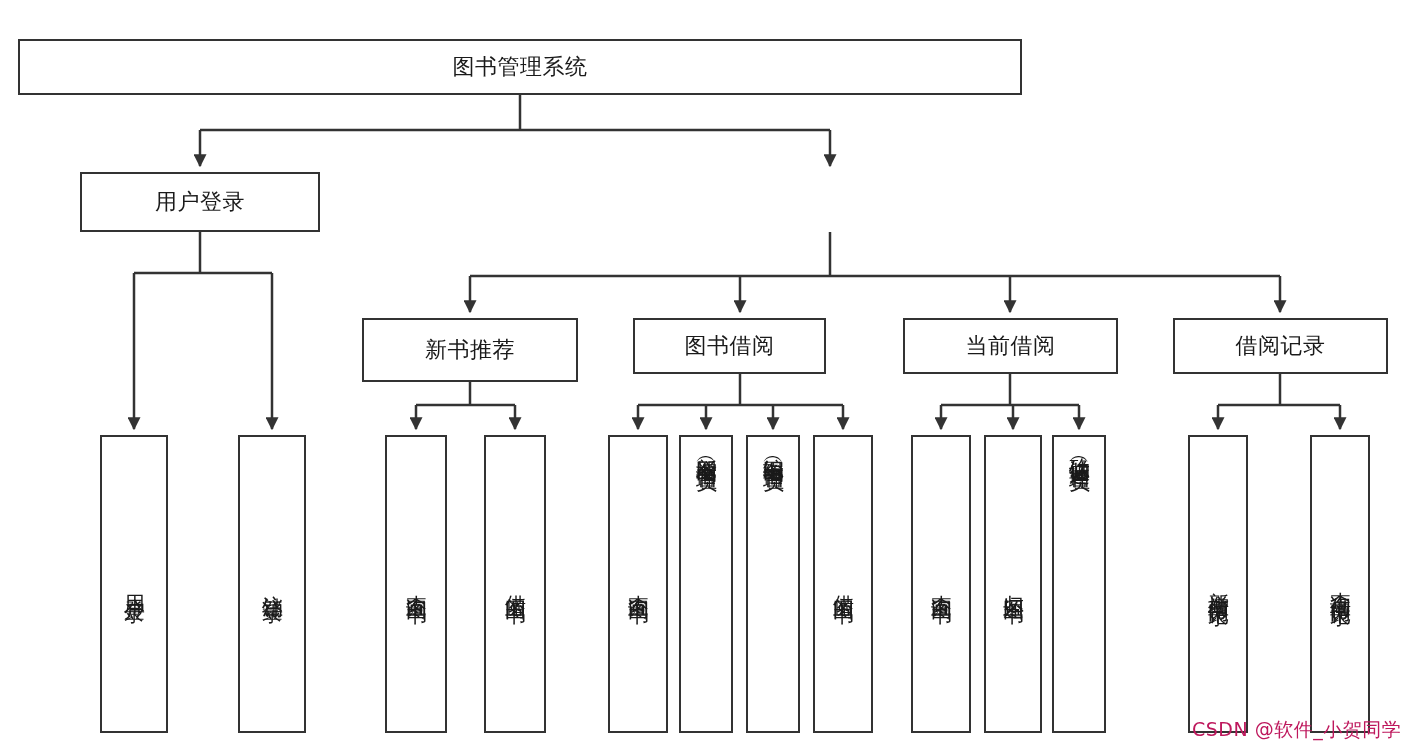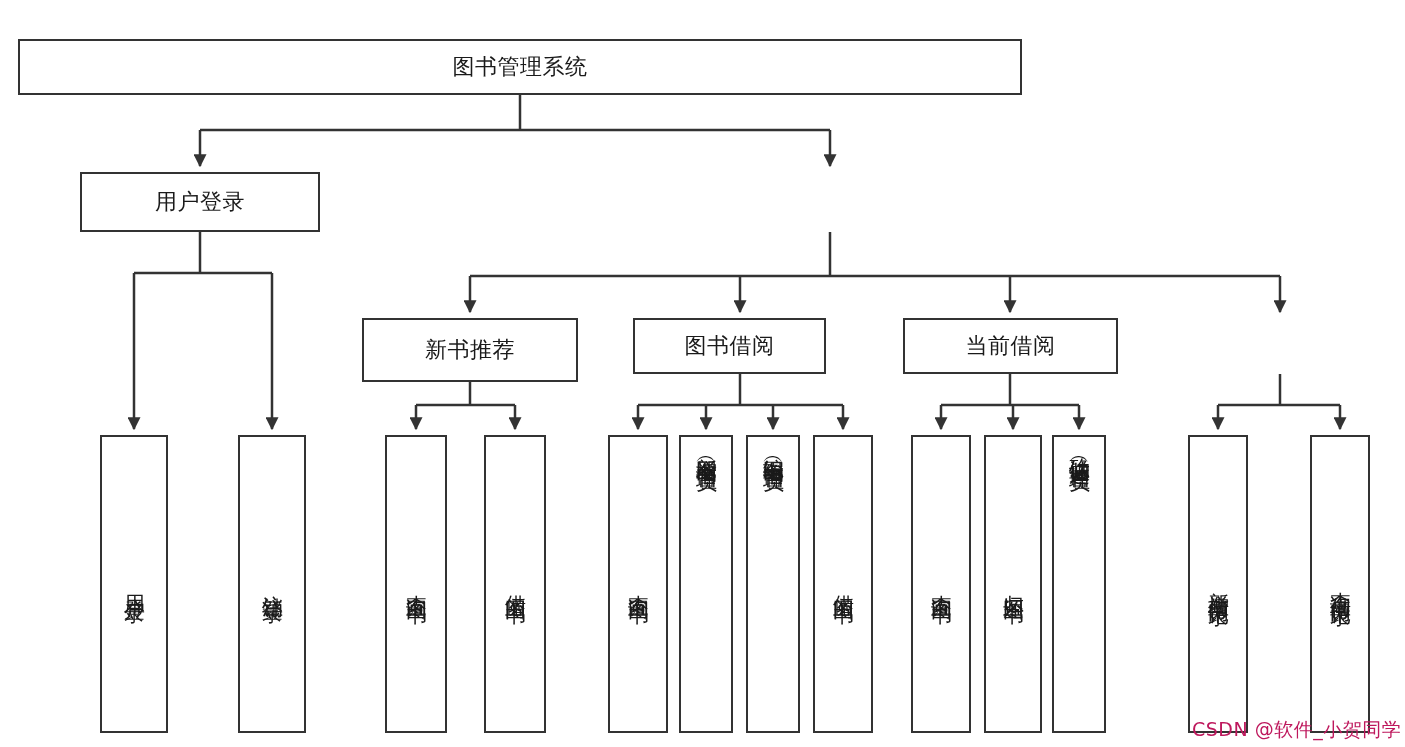--- a/index.html
+++ b/index.html
@@ -118,20 +118,21 @@
     </g>
   </svg>
 
   <div class="node horiz" style="left: 18px; top: 12px; width: 1004px; height: 56px; margin-top: 27px;">图书管理系统</div>
 
   <div class="node horiz" style="left: 80px; top: 172px; width: 240px; height: 60px;">用户登录</div>
 
   <div class="node horiz" style="left: 362px; top: 318px; width: 216px; height: 64px;">新书推荐</div>
   <div class="node horiz" style="left: 633px; top: 318px; width: 193px; height: 56px;">图书借阅</div>
   <div class="node horiz" style="left: 903px; top: 318px; width: 215px; height: 56px;">当前借阅</div>
+  <div class="node horiz" style="left: 1173px; top: 318px; width: 215px; height: 56px;">借阅记录</div>
 
   <div class="node vert" style="left: 100px; top: 435px; width: 68px; height: 298px;">用户登录</div>
   <div class="node vert" style="left: 238px; top: 435px; width: 68px; height: 298px;">注销登录</div>
   <div class="node vert" style="left: 385px; top: 435px; width: 62px; height: 298px;">查询图书</div>
   <div class="node vert" style="left: 484px; top: 435px; width: 62px; height: 298px;">借阅图书</div>
   <div class="node vert" style="left: 608px; top: 435px; width: 60px; height: 298px;">查询图书</div>
   <div class="node vert topfill" style="left: 679px; top: 435px; width: 54px; height: 298px;">新增图书（管理员）</div>
   <div class="node vert topfill" style="left: 746px; top: 435px; width: 54px; height: 298px;">编辑图书（管理员）</div>
   <div class="node vert" style="left: 813px; top: 435px; width: 60px; height: 298px;">借阅图书</div>
   <div class="node vert" style="left: 911px; top: 435px; width: 60px; height: 298px;">查询图书</div>

